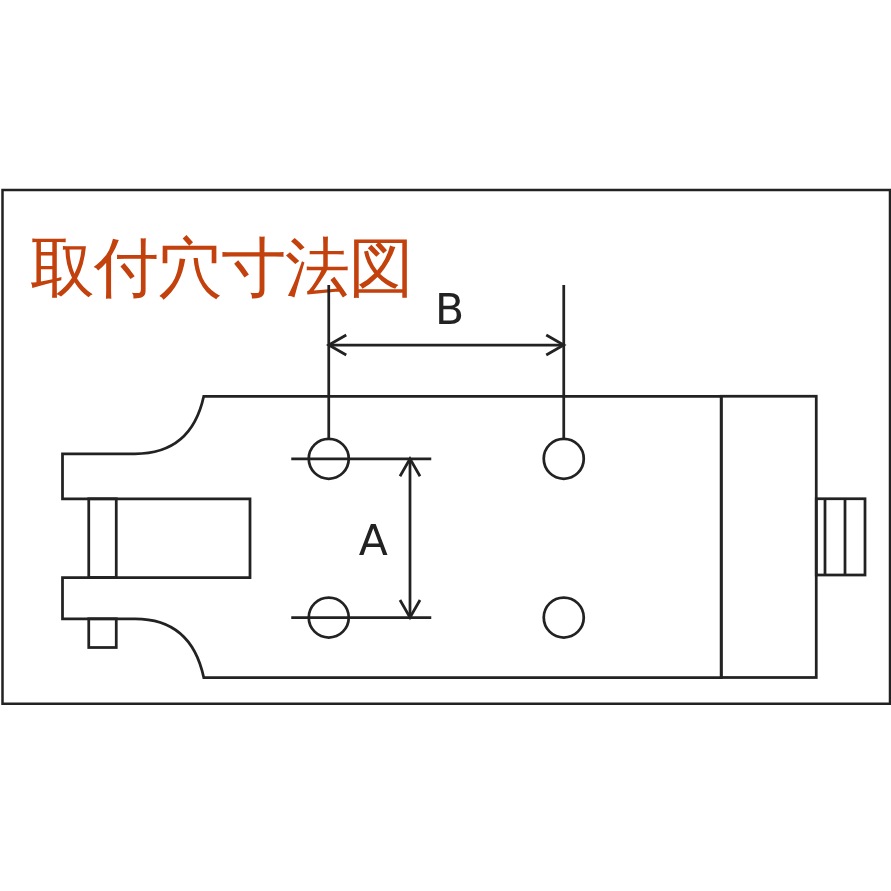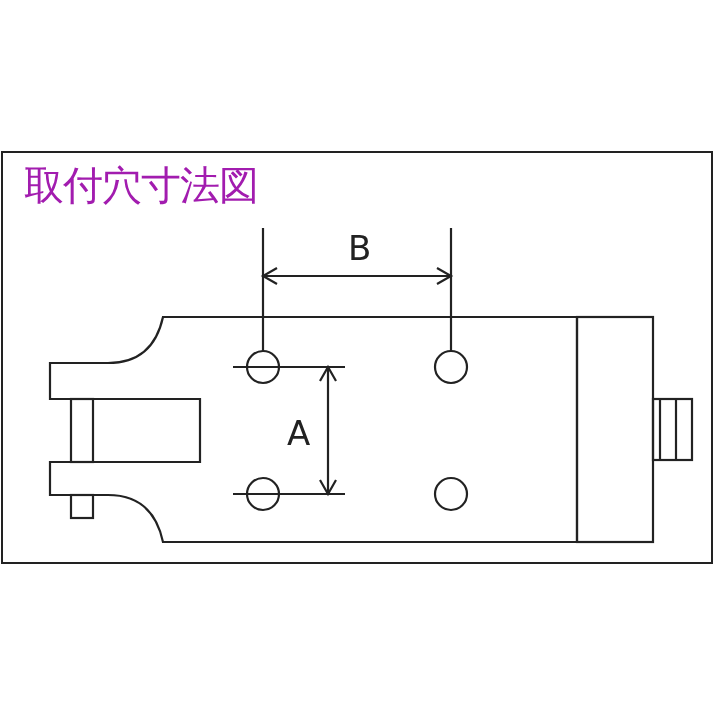--- a/index.html
+++ b/index.html
@@ -1,18 +1,18 @@
 <!DOCTYPE html>
 <html><head>
 <meta charset="utf-8">
 <style>
   html,body{margin:0;padding:0;background:#fff;}
   body{width:713px;height:713px;position:relative;overflow:hidden;}
   .frame{position:absolute;left:1px;top:151px;width:708px;height:409px;border:2px solid #222;box-sizing:content-box;}
-  .title{position:absolute;left:24px;top:165px;font-family:"DejaVu Sans",sans-serif;font-size:40px;color:#a21caf;letter-spacing:-1px;line-height:1;}
+  .title{position:absolute;left:24px;top:189px;font-family:"DejaVu Sans",sans-serif;font-size:52px;color:#c2410c;letter-spacing:-1px;line-height:1;}
   .lbl{position:absolute;font-family:"DejaVu Sans",sans-serif;font-size:34px;color:#222;line-height:1;}
   svg{position:absolute;left:0;top:0;}
 </style>
 </head>
 <body>
 
 <div class="frame"></div>
 <div class="title">取付穴寸法図</div>
 <div class="lbl" style="left:348px;top:231px;">B</div>
 <div class="lbl" style="left:287px;top:416px;">A</div>

